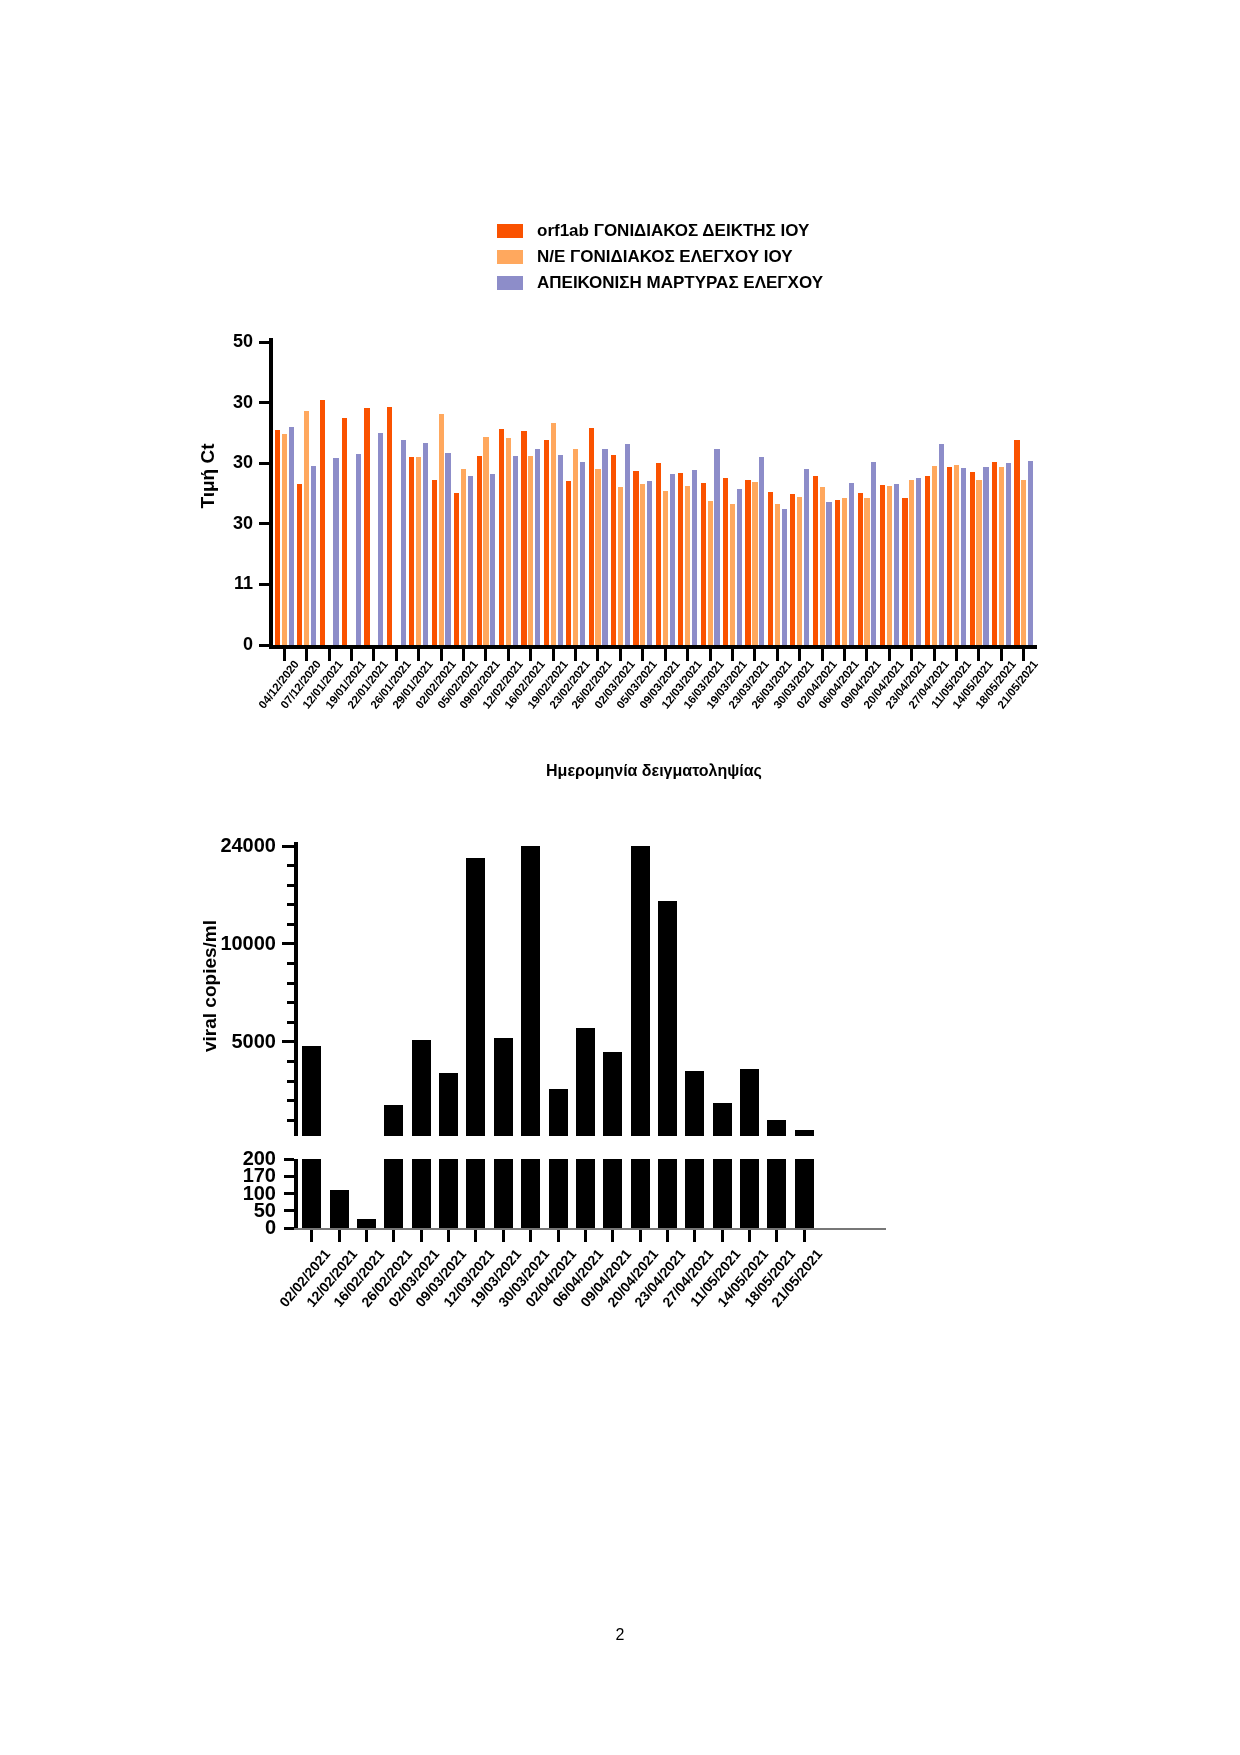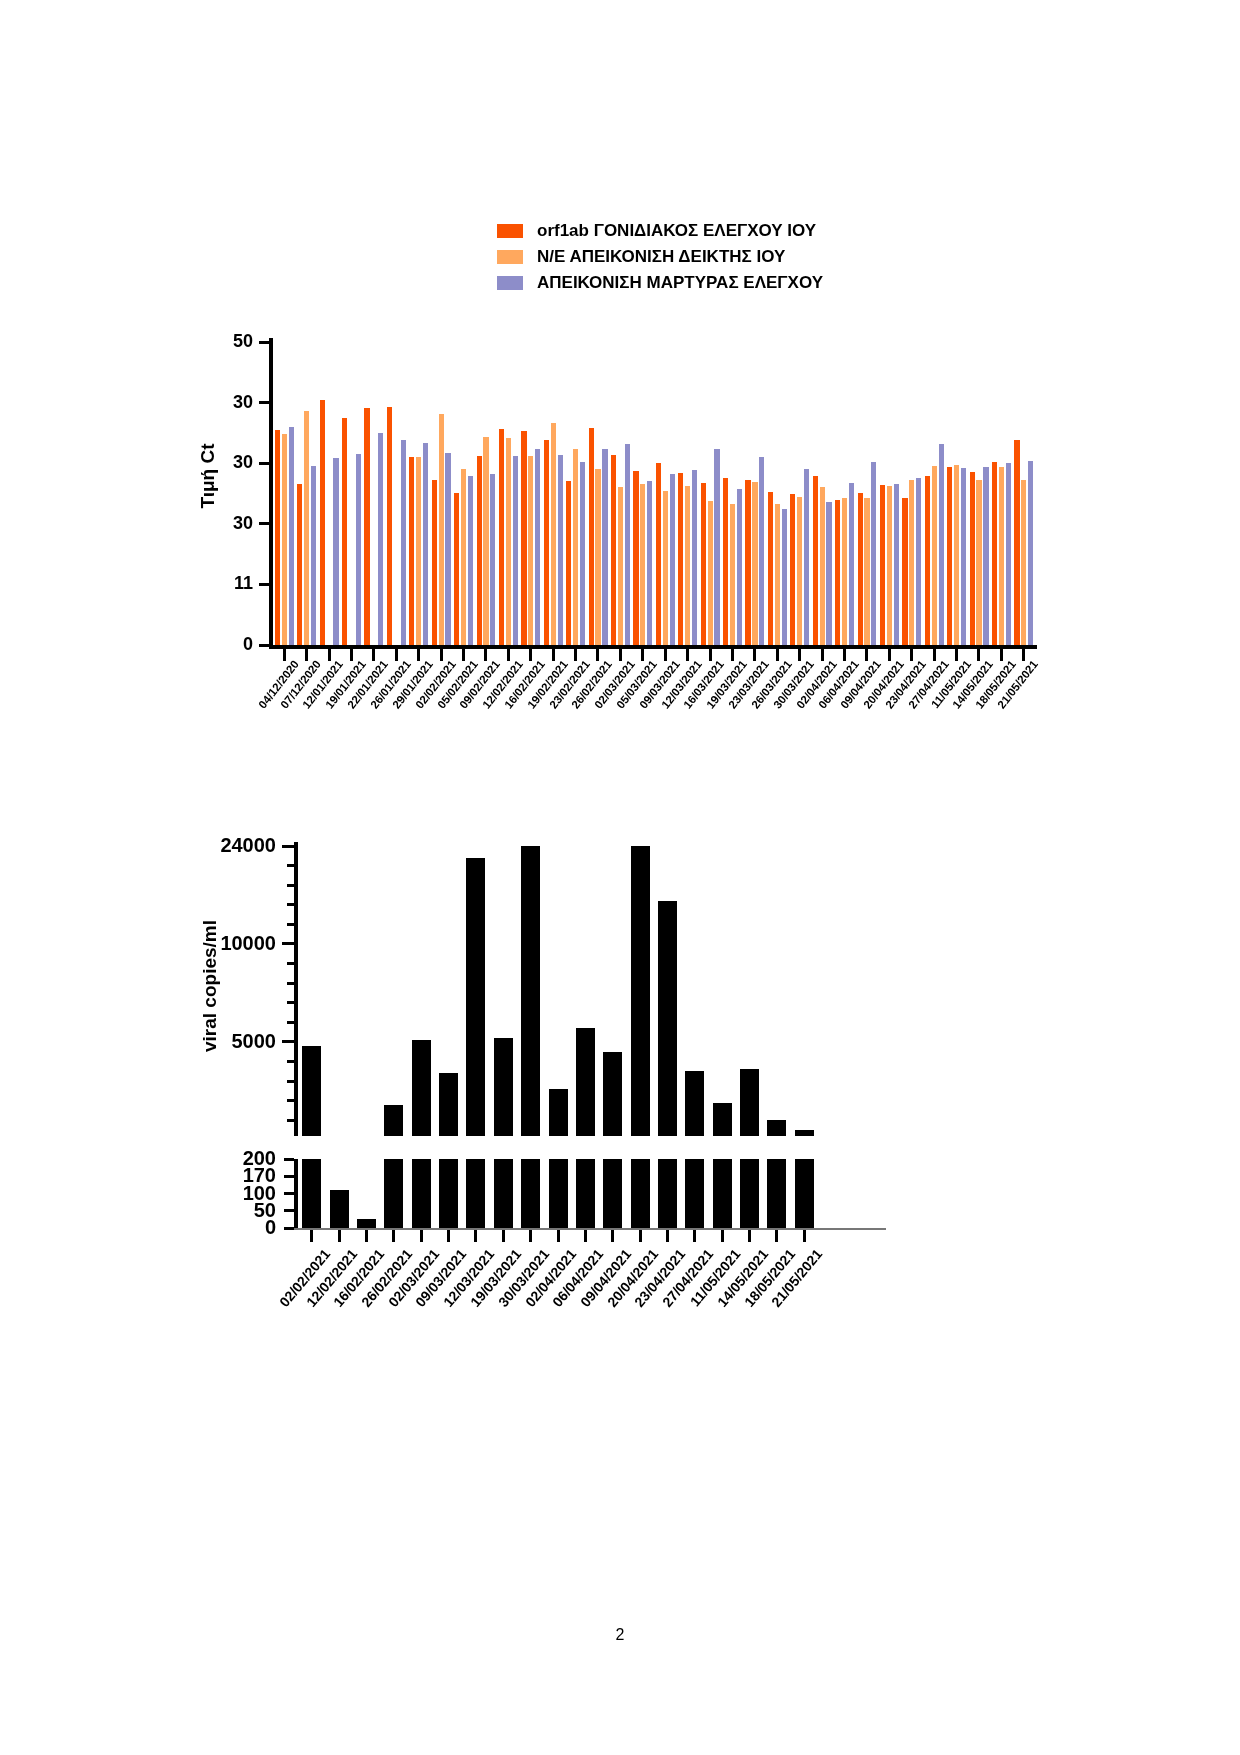--- a/index.html
+++ b/index.html
@@ -32,34 +32,35 @@
 </style>
 </head>
 <body>
 
 <div class="page">
 
 
   <div class="legend" id="legend">
       <div class="legend-row">
         <div class="legend-swatch" style="background: rgb(250, 82, 0);"></div>
-        <div class="legend-label">orf1ab ΓΟΝΙΔΙΑΚΟΣ ΕΛΕΓΧΟΥ ΙΟΥ</div>
+        <div class="legend-label">orf1ab ΓΟΝΙΔΙΑΚΟΣ ΔΕΙΚΤΗΣ ΙΟΥ</div>
       </div>
       <div class="legend-row">
         <div class="legend-swatch" style="background: rgb(255, 168, 94);"></div>
-        <div class="legend-label">Ν/Ε ΑΠΕΙΚΟΝΙΣΗ ΔΕΙΚΤΗΣ ΙΟΥ</div>
+        <div class="legend-label">Ν/Ε ΓΟΝΙΔΙΑΚΟΣ ΕΛΕΓΧΟΥ ΙΟΥ</div>
       </div>
       <div class="legend-row">
         <div class="legend-swatch" style="background: rgb(141, 141, 201);"></div>
         <div class="legend-label">ΑΠΕΙΚΟΝΙΣΗ ΜΑΡΤΥΡΑΣ ΕΛΕΓΧΟΥ</div>
       </div>
     </div>
 
   <div id="chart1"></div>
   <div class="c1-ylab">Τιμή Ct</div>
+  <div class="c1-xlab">Ημερομηνία δειγματοληψίας</div>
 
   <div id="chart2"></div>
   <div class="c2-ylab">viral copies/ml</div>
 
   <div class="page-number">2</div>
 <div class="spine-left" style="left: 269px; top: 338px; height: 311px;"></div>
     <div class="spine-bottom" style="left: 269px; top: 645px; width: 768px;"></div>
     <div class="ytick" style="left: 259px; top: 643.5px; width: 10px;"></div>
     <div class="ytick-label" style="left: 211px; top: 634px; width: 42px; font-size: 18px;">0</div>
     <div class="ytick" style="left: 259px; top: 582.9px; width: 10px;"></div>

